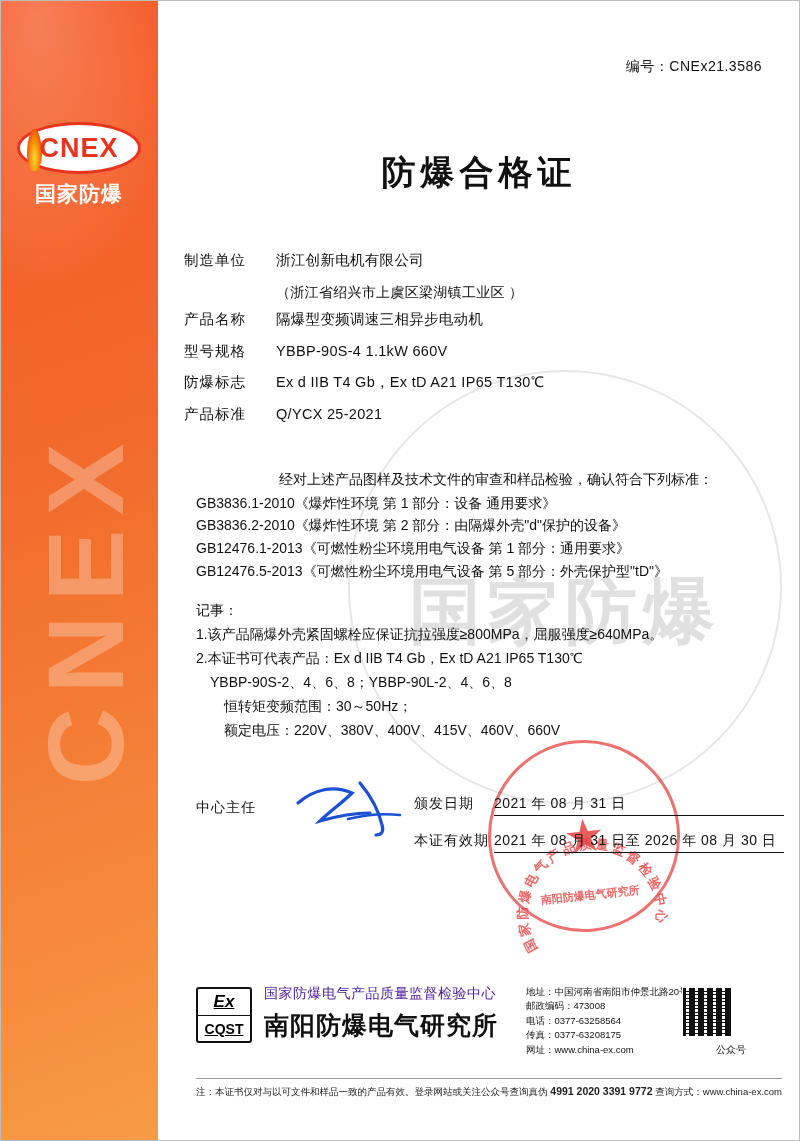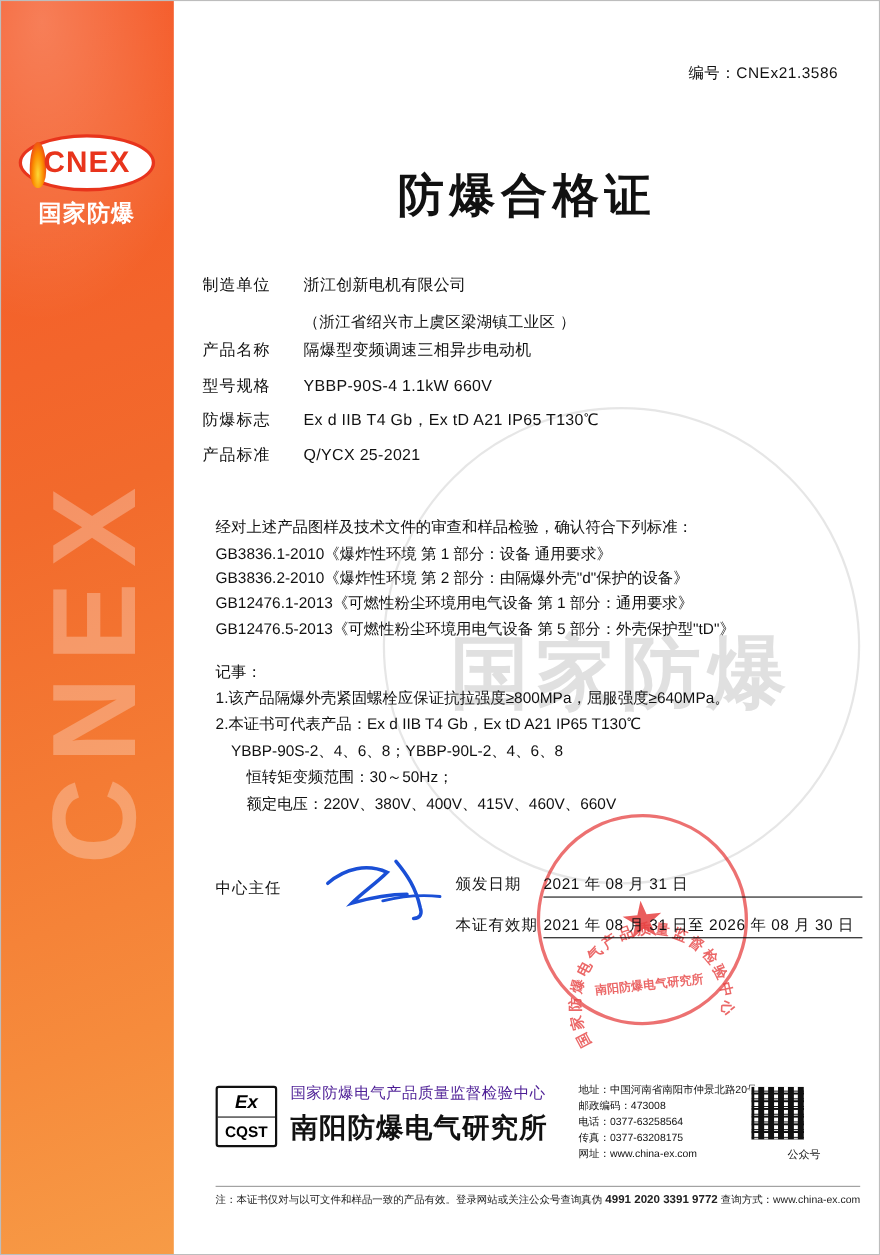--- a/index.html
+++ b/index.html
@@ -112,21 +112,21 @@
     top: 58px;
     font-size: 14px;
     color: #111;
     letter-spacing: 0.5px;
   }
   .doc-title {
     position: absolute;
     left: 0; right: 0;
     top: 150px;
     text-align: center;
-    font-size: 42px;
+    font-size: 34px;
     font-weight: bold;
     letter-spacing: 5px;
     color: #111;
   }
   
   .fields {
     position: absolute;
     left: 26px;
     top: 250px;
     width: 570px;
@@ -157,21 +157,21 @@
   
   .standards {
     position: absolute;
     left: 38px;
     top: 468px;
     width: 600px;
     font-size: 14px;
     color: #111;
     line-height: 1.62;
   }
-  .standards .lead { margin-bottom: 1px; }
+  .standards .lead { margin-bottom: 1px; text-align: center; }
   
   .notes {
     position: absolute;
     left: 38px;
     top: 598px;
     width: 600px;
     font-size: 14px;
     color: #111;
     line-height: 1.72;
   }
@@ -290,20 +290,21 @@
   .ex-box {
     position: absolute;
     left: 0;
     top: 2px;
     width: 56px;
     height: 56px;
     border: 2px solid #111;
     border-radius: 3px;
     text-align: center;
     box-sizing: border-box;
+    text-decoration: underline;
   }
   .ex-box .ex {
     font-size: 17px;
     font-weight: bold;
     font-style: italic;
     line-height: 26px;
     border-bottom: 1px solid #111;
     display: block;
   }
   .ex-box .cqst {

